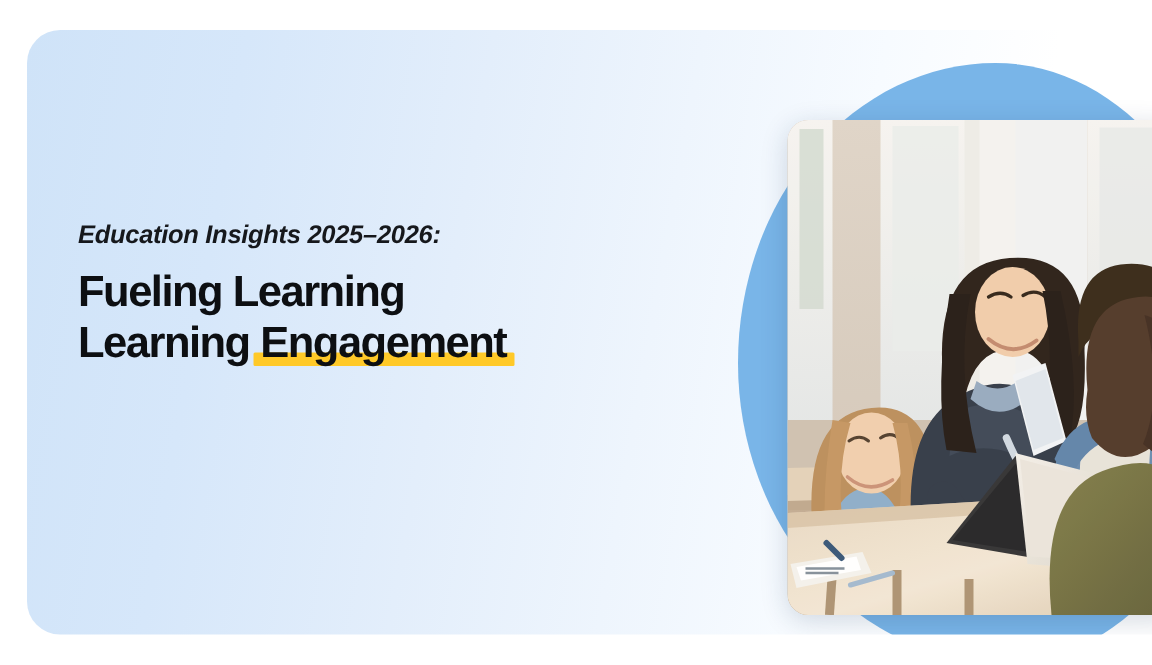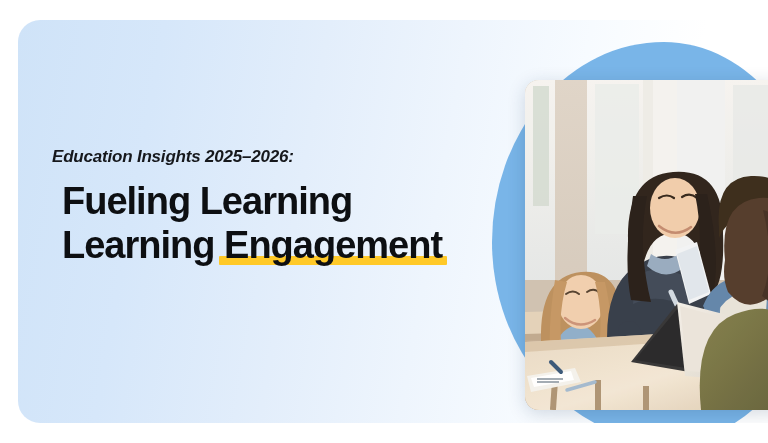--- a/index.html
+++ b/index.html
@@ -74,22 +74,22 @@
     font-size: 17px;
     font-style: italic;
     font-weight: bold;
     color: #16181c;
     letter-spacing: -0.2px;
     margin: 0 0 14px 0;
     line-height: 1;
     white-space: nowrap;
   }
   #headline {
-    margin: 10px;
-    font-size: 38px;
+    margin: 0;
+    font-size: 29px;
     font-weight: bold;
     line-height: 1.16;
     color: #0d0f12;
     letter-spacing: -1.0px;
     white-space: nowrap;
   }
   .hl-line { display: block; position: relative; }
   .hl-word {
     position: relative;
     display: inline-block;

